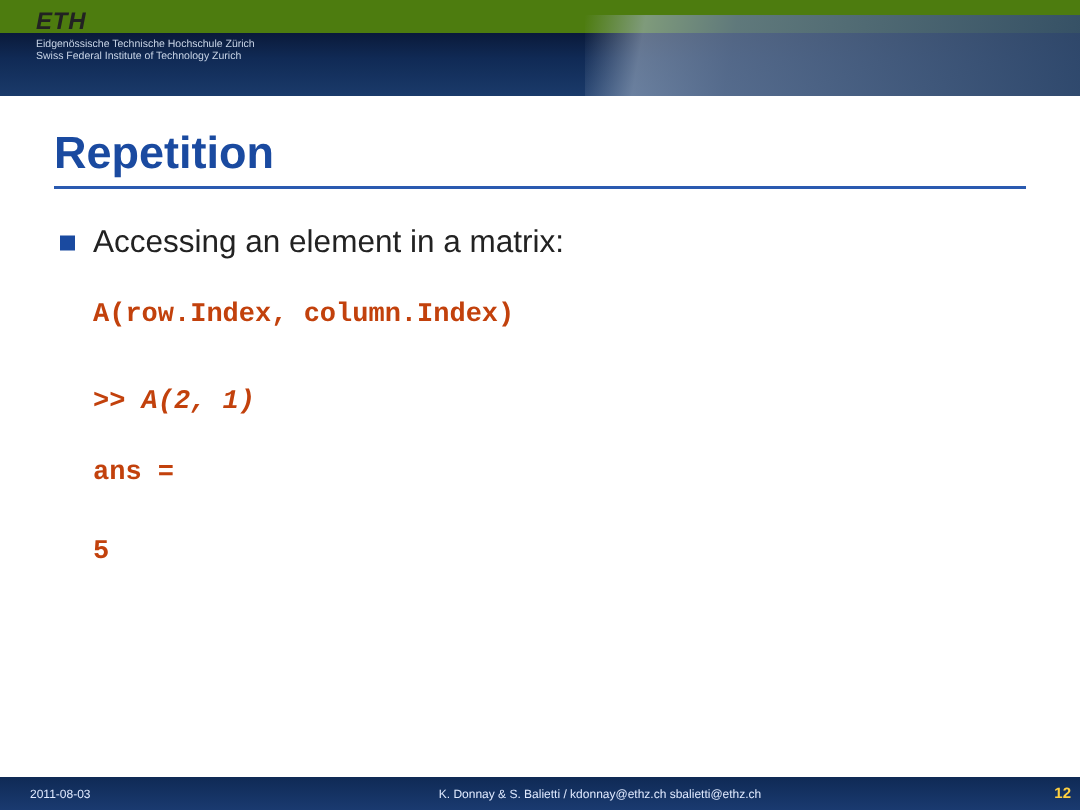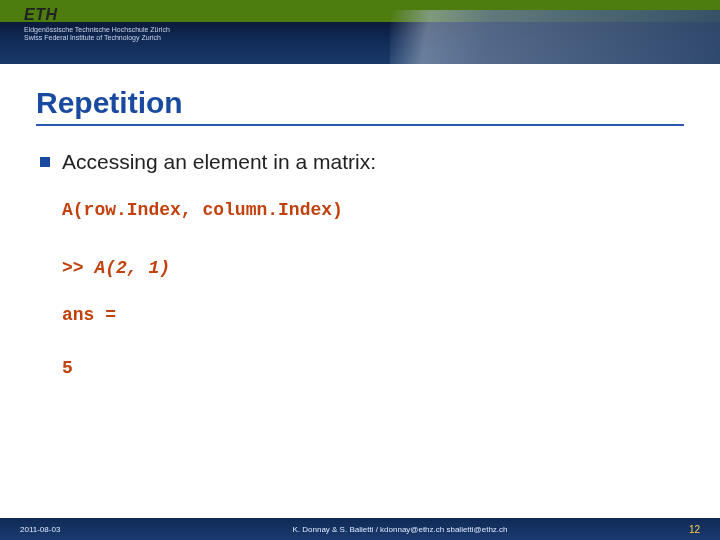--- a/index.html
+++ b/index.html
@@ -21,21 +21,21 @@
 
   .code { font-family: "Courier New", Courier, monospace; font-weight: bold; color: #c2410c; font-size: 18px; position: absolute; left: 62px; }
   .c1 { top: 200px; }
   .c2 { top: 258px; font-style: italic; }
   .c3 { top: 305px; }
   .c4 { top: 358px; }
 
   .footer { position: absolute; bottom: 0; left: 0; right: 0; height: 22px; background: linear-gradient(to bottom, #0f2a55 0%, #1a3a70 100%); color: #e0eaff; font-size: 8px; display: flex; align-items: center; }
   .footer-date { position: absolute; left: 20px; }
   .footer-credit { position: absolute; left: 50%; transform: translateX(-50%); white-space: nowrap; margin-left: 40px; }
-  .footer-page { position: absolute; right: 20px; color: #ffd040; font-weight: normal; font-size: 10px; }
+  .footer-page { position: absolute; right: 6px; color: #ffd040; font-weight: bold; font-size: 10px; }
 </style>
 </head>
 <body>
 
 <div class="header">
   <div class="header-band"></div>
   <div class="header-photo"></div>
   <div class="logo">
     <span class="logo-eth">ETH</span>
   </div>

